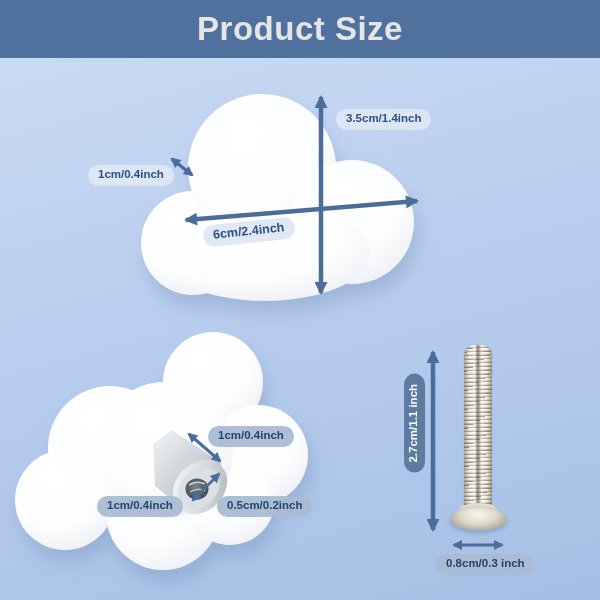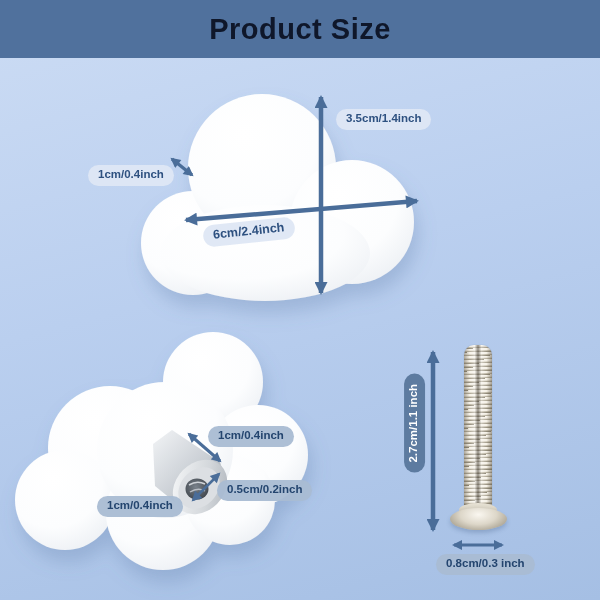--- a/index.html
+++ b/index.html
@@ -6,40 +6,40 @@
   body{
     width:600px;height:600px;overflow:hidden;position:relative;
     font-family:"Liberation Sans","DejaVu Sans",sans-serif;
     background:linear-gradient(165deg,#ccdcf4 0%,#bacfef 45%,#a5bfe4 100%);
   }
   .banner{
     position:absolute;left:0;top:0;width:600px;height:58px;
     background:#50719d;display:flex;align-items:center;justify-content:center;
   }
   .banner h1{
-    margin:0;color:#0f172a;font-size:29px;font-weight:700;letter-spacing:.5px;
+    margin:0;color:#e5e5e5;font-size:33px;font-weight:700;letter-spacing:.5px;
   }
   .stage{position:absolute;left:0;top:0;width:488px;height:600px;}
   svg{position:absolute;left:0;top:0;}
 
   
   .pill{
     position:absolute;white-space:nowrap;
     font-weight:700;font-size:11.5px;line-height:1;
     color:#2e5180;background:rgba(222,231,244,.95);
     padding:4px 10px 5px 10px;border-radius:13px;
   }
   .pill-mid{background:rgba(169,188,211,.95);color:#24456f;}
   .pill-dark{background:#5d7ba0;color:#ffffff;}
   .p-h35  {left:336px;top:109px;}
   .p-lobe {left:88px; top:165px;}
   .p-w6   {left:203px;top:221px;font-size:12.5px;transform:rotate(-6deg);}
   .p-plen {left:208px;top:426px;}
   .p-thick{left:97px; top:496px;}
-  .p-pdia {left:217px;top:480px;}
+  .p-pdia {left:217px;top:496px;}
   .p-slen {left:365px;top:413px;transform:rotate(-90deg);transform-origin:center;}
   .p-swid {left:436px;top:554px;}
 
   
   .screw-shaft{
     position:absolute;left:464px;top:345px;width:28px;height:167px;
     border-radius:10px 10px 2px 2px;
     background:
       linear-gradient(90deg, rgba(100,92,76,.5) 0%, rgba(255,255,255,0) 20%,
         rgba(255,255,255,.4) 38%, rgba(66,60,50,.55) 50%, rgba(255,255,255,.3) 62%,

